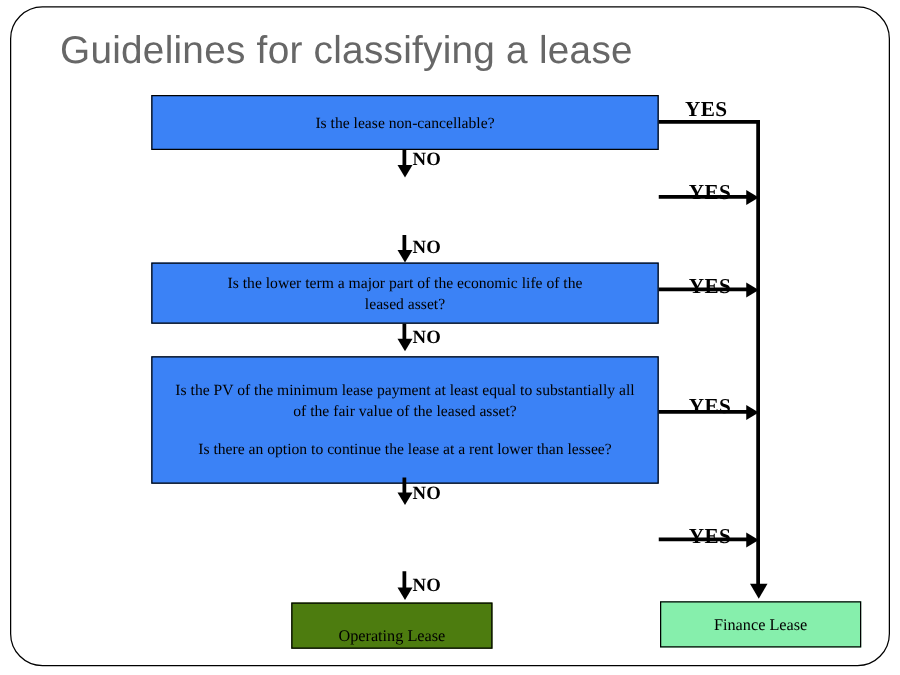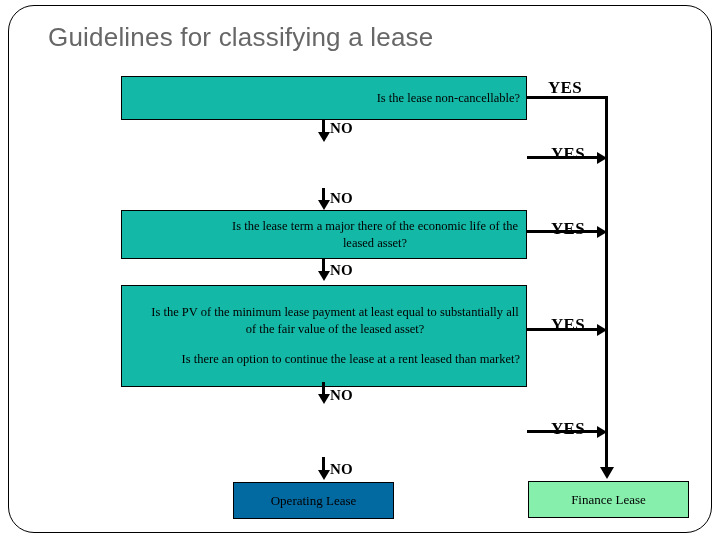--- a/index.html
+++ b/index.html
@@ -27,50 +27,50 @@
     box-sizing: border-box;
     background: transparent;
     pointer-events: none;
   }
   #slide-title {
     position: absolute;
     left: 48px;
     top: 22px;
     width: 620px;
     font-family: "Liberation Sans", sans-serif;
-    font-size: 26px;
+    font-size: 31px;
     font-weight: 400;
     color: #676767;
     letter-spacing: 0.2px;
     white-space: nowrap;
   }
   .node {
     position: absolute;
     box-sizing: border-box;
     border: 1px solid #000000;
     display: flex;
     flex-direction: column;
     align-items: center;
     justify-content: center;
     text-align: center;
     font-family: "Liberation Serif", serif;
     font-size: 12.5px;
     line-height: 1.35;
     color: #000000;
   }
   .node.decision {
-    background: #14b8a6;
-    align-items: flex-end;
+    background: #3b82f6;
   }
   .node .para { margin: 0; padding: 0 6px; }
   .node .para + .para { margin-top: 13px; }
 
   .node.terminal-operating {
-    background: #0369a1;
+    background: #4d7c0f;
     font-size: 13px;
+    justify-content: flex-end;
   }
   .node.terminal-finance {
     background: #86efac;
     font-size: 13px;
   }
 
   
   .v-arrow {
     position: absolute;
     width: 3px;
@@ -161,30 +161,30 @@
 
   <div class="v-arrow" style="left:322px; top:120px; height:13px;"></div>
   <div class="no-label" style="left:330px; top:120px;">NO</div>
 
   <div class="h-arrow arrowhead" style="left:527px; top:156px; width:72px;"></div>
   <div class="yes-label" style="left:551px; top:144px;">YES</div>
   <div class="v-arrow" style="left:322px; top:188px; height:13px;"></div>
   <div class="no-label" style="left:330px; top:190px;">NO</div>
 
   <div class="node decision" style="left:121px; top:210px; width:406px; height:49px;">
-    <p class="para" style="max-width:290px;">Is the lease term a major there of the economic life of the leased asset?</p>
+    <p class="para" style="max-width:290px;">Is the lower term a major part of the economic life of the leased asset?</p>
   </div>
   <div class="h-arrow arrowhead" style="left:527px; top:230px; width:72px;"></div>
   <div class="yes-label" style="left:551px; top:219px;">YES</div>
   <div class="v-arrow" style="left:322px; top:259px; height:13px;"></div>
   <div class="no-label" style="left:330px; top:262px;">NO</div>
 
   <div class="node decision" style="left:121px; top:285px; width:406px; height:102px;">
     <p class="para" style="max-width:370px;">Is the PV of the minimum lease payment at least equal to substantially all of the fair value of the leased asset?</p>
-    <p class="para" style="max-width:378px;">Is there an option to continue the lease at a rent leased than market?</p>
+    <p class="para" style="max-width:378px;">Is there an option to continue the lease at a rent lower than lessee?</p>
   </div>
   <div class="h-arrow arrowhead" style="left:527px; top:328px; width:72px;"></div>
   <div class="yes-label" style="left:551px; top:315px;">YES</div>
   <div class="v-arrow" style="left:322px; top:382px; height:13px;"></div>
   <div class="no-label" style="left:330px; top:387px;">NO</div>
 
   <div class="h-arrow arrowhead" style="left:527px; top:430px; width:72px;"></div>
   <div class="yes-label" style="left:551px; top:419px;">YES</div>
   <div class="v-arrow" style="left:322px; top:457px; height:14px;"></div>
   <div class="no-label" style="left:330px; top:461px;">NO</div>

